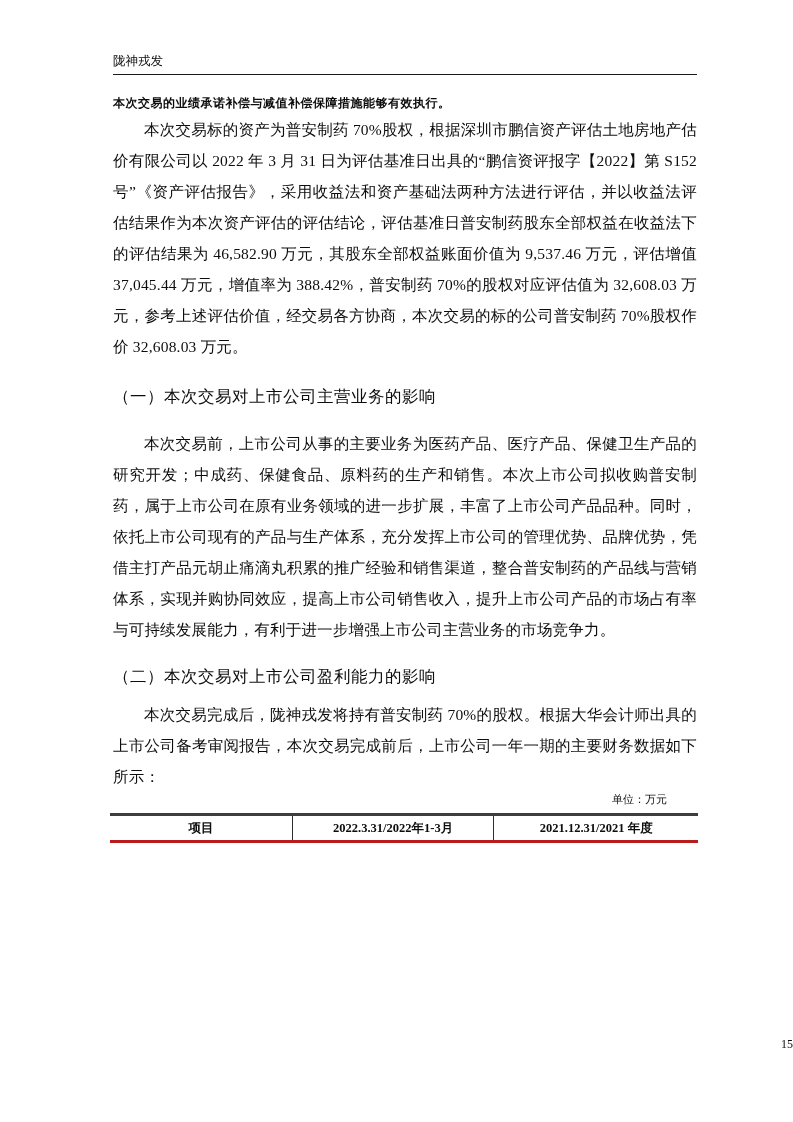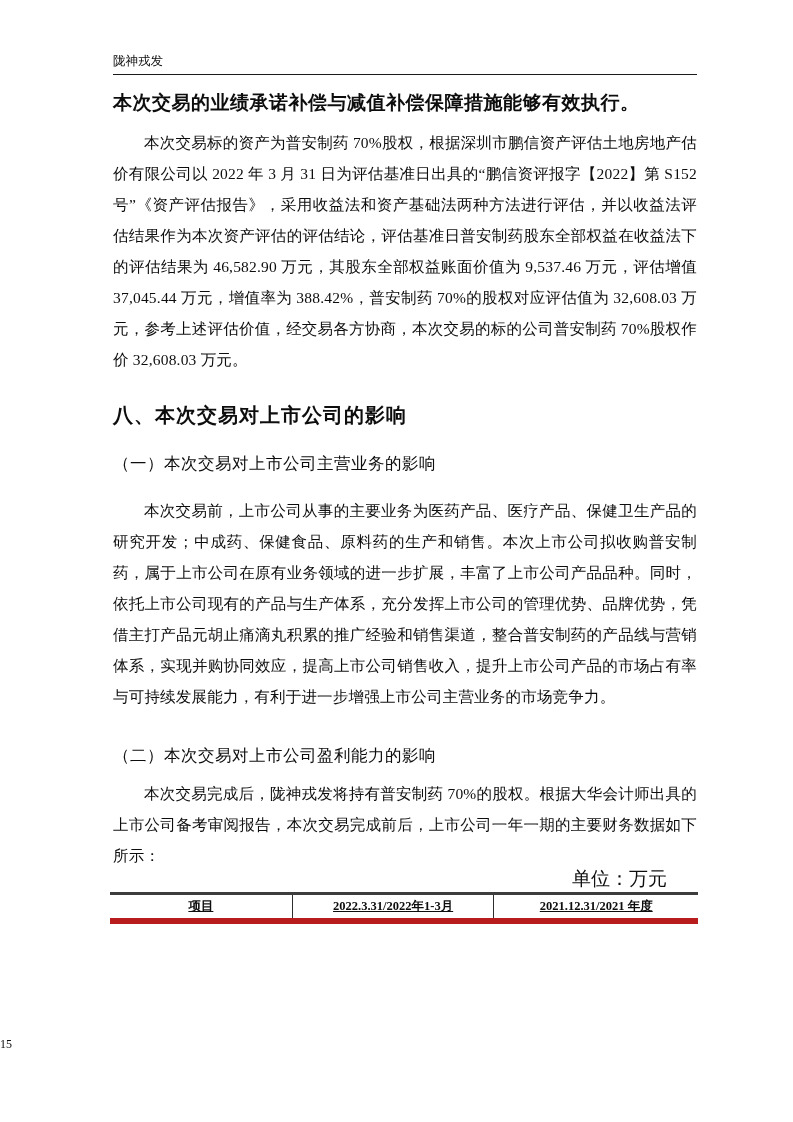--- a/index.html
+++ b/index.html
@@ -25,21 +25,21 @@
     align-items: flex-end;
     margin-top: 53px;
     padding-bottom: 5px;
     border-bottom: 1.5px solid #1a1a1a;
     font-size: 12.5px;
     line-height: 16px;
   }
   
   .bold-statement {
     margin-top: 17px;
-    font-size: 19px;
+    font-size: 12px;
     font-weight: 700;
     line-height: 22px;
     letter-spacing: 0.5px;
   }
   
   .h1 {
     font-family: "Liberation Sans", "DejaVu Sans", sans-serif;
     font-weight: 700;
     font-size: 20px;
     line-height: 27px;
@@ -49,89 +49,87 @@
   .h1-eight { margin-top: 27px; }
   
   .h2 {
     font-family: "Liberation Sans", "DejaVu Sans", sans-serif;
     font-weight: 400;
     font-size: 16.5px;
     line-height: 23px;
     letter-spacing: 0.5px;
   }
   .h2-one { margin-top: 23px; }
-  .h2-two { margin-top: 32px; }
+  .h2-two { margin-top: 20px; }
   
   .para {
     font-size: 15.5px;
     line-height: 31px;
     text-align: justify;
     text-indent: 2em;
     letter-spacing: 0.2px;
   }
-  .para-1 { margin-top: 13px; }
+  .para-1 { }
   .para-2 { margin-top: 20px; }
   .para-3 { margin-top: 11px; }
   
   .unit-label {
     margin-top: -2px;
     text-align: right;
     padding-right: 30px;
-    font-size: 19px;
+    font-size: 11px;
     line-height: 19px;
   }
   
   .fin-table {
     width: 588px;
     margin-left: -3px;
     margin-top: 4px;
     border-collapse: collapse;
     border-top: 3px solid #3d3d3d;
-    border-bottom: 6px solid #b91c1c;
+    border-bottom: 3px solid #b91c1c;
     table-layout: fixed;
-    text-decoration: underline;
   }
   .fin-table th {
     height: 27px;
     font-size: 12.5px;
     font-weight: 700;
     text-align: center;
     vertical-align: middle;
     font-family: "Liberation Serif", "DejaVu Serif", serif;
   }
   .fin-table th + th { border-left: 1.5px solid #2e2e2e; }
   .col-project { width: 31%; }
   .col-2022 { width: 34.3%; }
   .col-2021 { width: 34.7%; }
   
   .page-number {
     position: absolute;
     top: 1037px;
     left: 0;
     width: 100%;
-    text-align: left;
+    text-align: right;
     font-size: 12px;
   }
 </style>
 </head>
 <body>
 
 <div class="page">
   <div class="content">
 
     <div class="doc-header">
       <span>陇神戎发</span>
     </div>
 
     <div class="bold-statement">本次交易的业绩承诺补偿与减值补偿保障措施能够有效执行。</div>
 
 
     <div class="para para-1">本次交易标的资产为普安制药 70%股权，根据深圳市鹏信资产评估土地房地产估价有限公司以 2022 年 3 月 31 日为评估基准日出具的“鹏信资评报字【2022】第 S152 号”《资产评估报告》，采用收益法和资产基础法两种方法进行评估，并以收益法评估结果作为本次资产评估的评估结论，评估基准日普安制药股东全部权益在收益法下的评估结果为 46,582.90 万元，其股东全部权益账面价值为 9,537.46 万元，评估增值 37,045.44 万元，增值率为 388.42%，普安制药 70%的股权对应评估值为 32,608.03 万元，参考上述评估价值，经交易各方协商，本次交易的标的公司普安制药 70%股权作价 32,608.03 万元。</div>
 
-    <div class="h1 h1-eight">八、本次交易对上市公司的影响</div>
 
     <div class="h2 h2-one">（一）本次交易对上市公司主营业务的影响</div>
 
     <div class="para para-2">本次交易前，上市公司从事的主要业务为医药产品、医疗产品、保健卫生产品的研究开发；中成药、保健食品、原料药的生产和销售。本次上市公司拟收购普安制药，属于上市公司在原有业务领域的进一步扩展，丰富了上市公司产品品种。同时，依托上市公司现有的产品与生产体系，充分发挥上市公司的管理优势、品牌优势，凭借主打产品元胡止痛滴丸积累的推广经验和销售渠道，整合普安制药的产品线与营销体系，实现并购协同效应，提高上市公司销售收入，提升上市公司产品的市场占有率与可持续发展能力，有利于进一步增强上市公司主营业务的市场竞争力。</div>
 
     <div class="h2 h2-two">（二）本次交易对上市公司盈利能力的影响</div>
 
     <div class="para para-3">本次交易完成后，陇神戎发将持有普安制药 70%的股权。根据大华会计师出具的上市公司备考审阅报告，本次交易完成前后，上市公司一年一期的主要财务数据如下所示：</div>
 
     <div class="unit-label">单位：万元</div>

